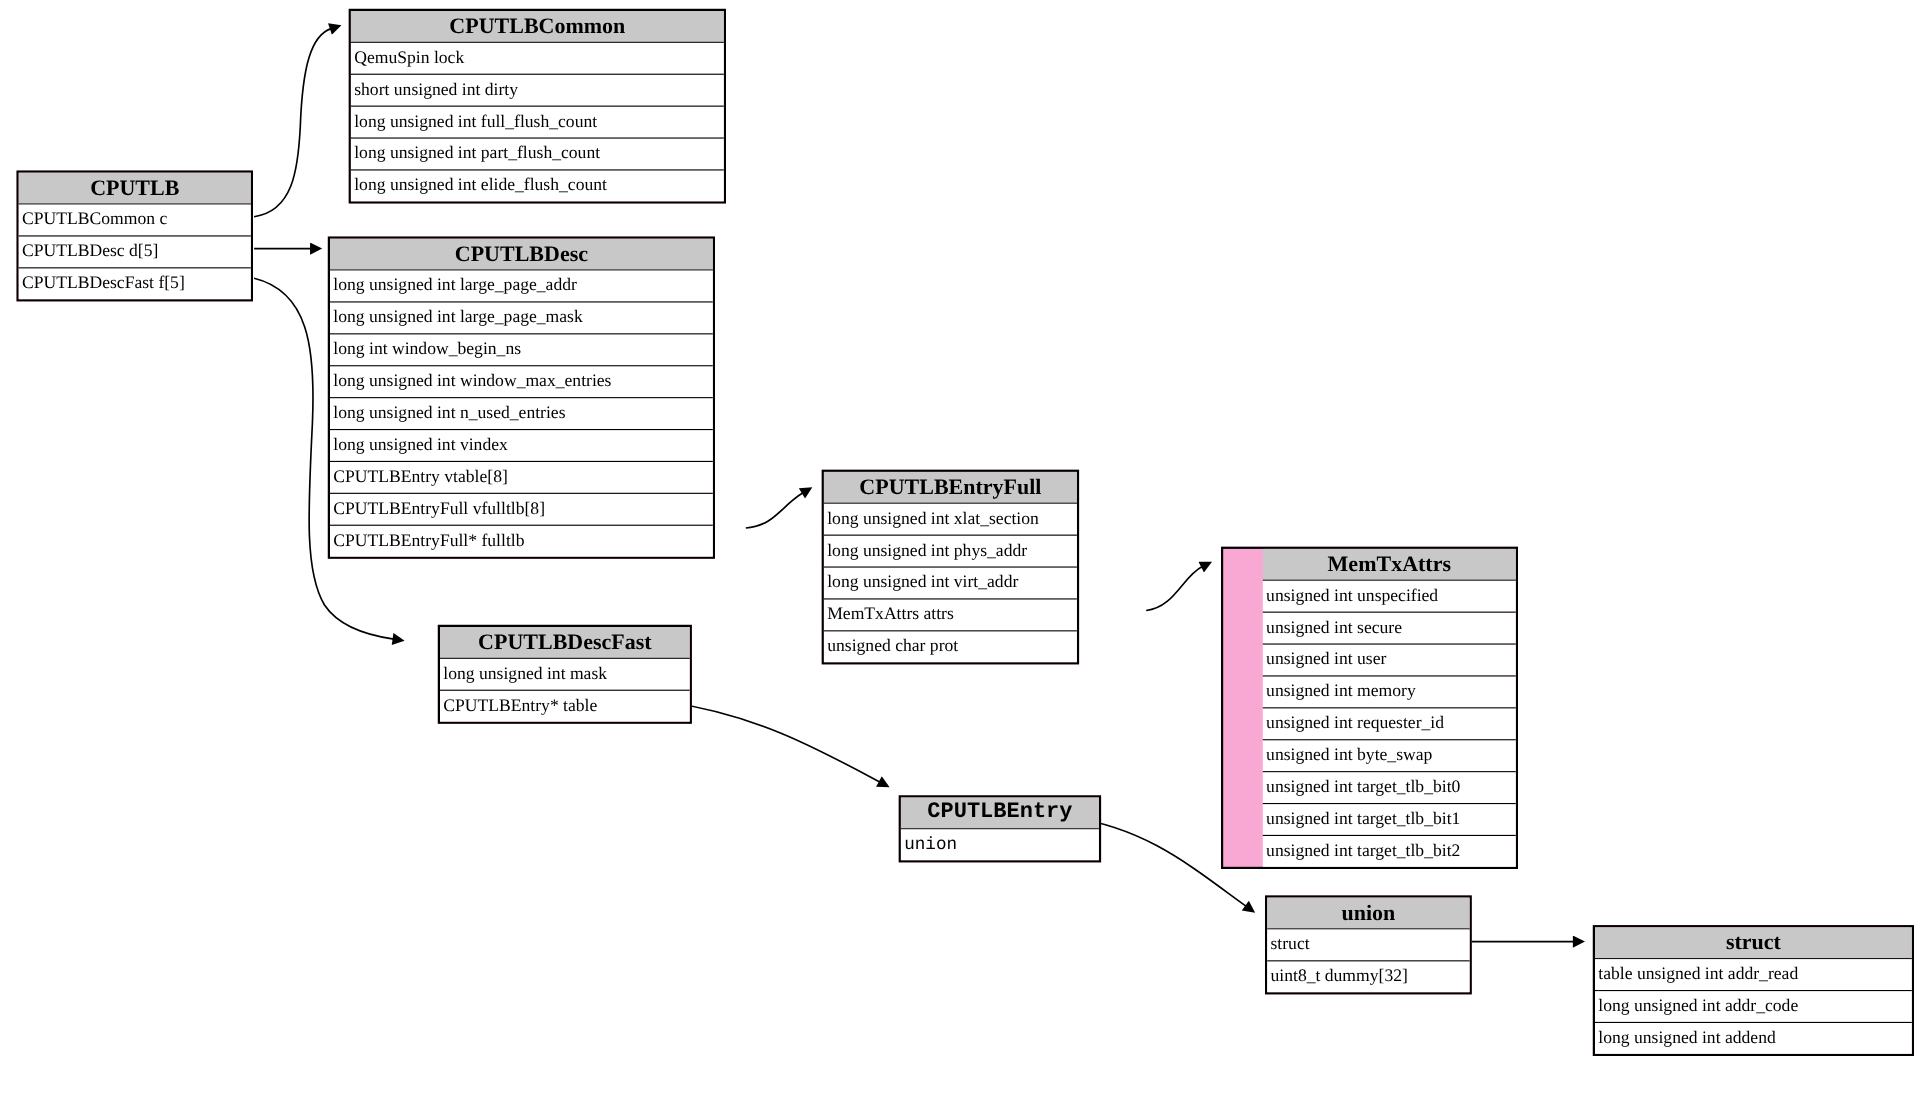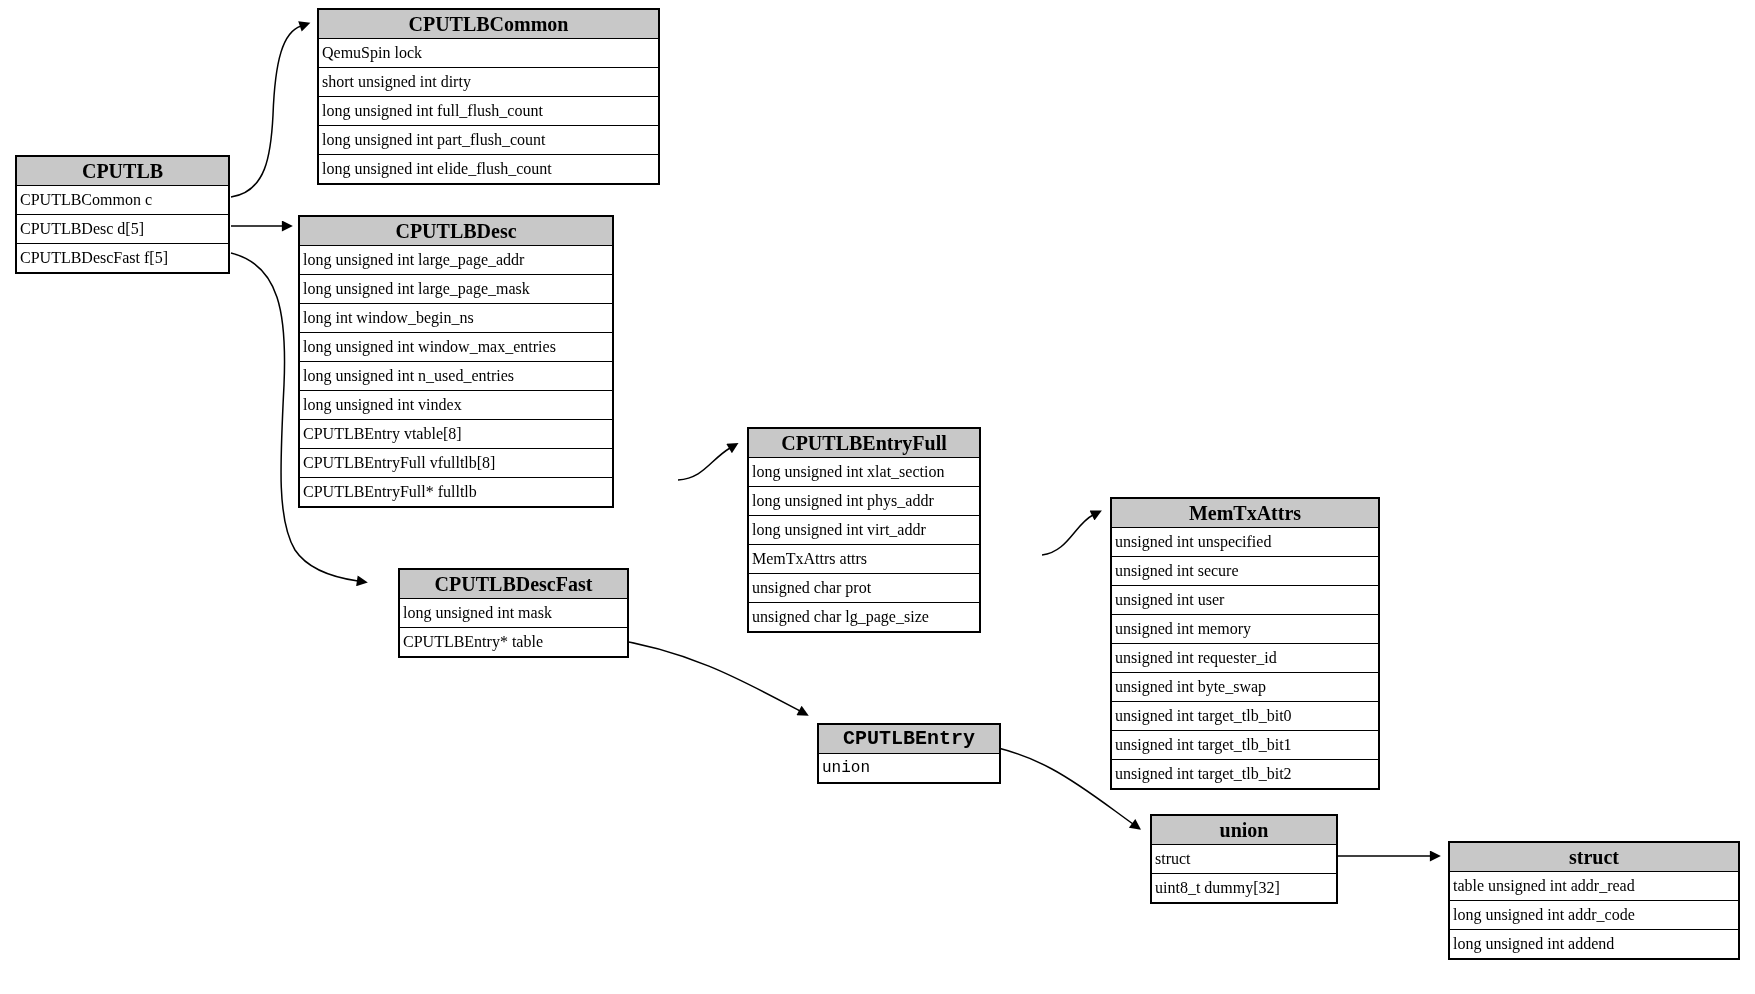--- a/index.html
+++ b/index.html
@@ -31,24 +31,24 @@
     height:28px;line-height:28px;
     font-size:16px;
     padding:0 3px;
     background:#ffffff;
     white-space:nowrap;overflow:hidden;
   }
   .row + .row{border-top:1px solid #000000;}
   
   .n-cputlb          {left:15px;  top:155px; width:215px;}
   .n-cputlb-common   {left:317px; top:8px;   width:343px;}
-  .n-cputlb-desc     {left:298px; top:215px; width:316px;}
+  .n-cputlb-desc     {left:298px; top:215px; width:352px;}
   .n-cputlb-descfast {left:375px; top:568px; width:231px;margin-left:23px;}
   .n-cputlb-entryfull{left:747px; top:427px; width:234px;}
-  .n-memtxattrs      {left:1110px;top:497px; width:270px;}
+  .n-memtxattrs      {left:1110px;top:497px; width:270px;padding-left:36px;}
   .n-cputlb-entry    {left:817px; top:723px; width:184px;font-family:Liberation Mono, monospace;}
   .n-union           {left:1150px;top:814px; width:188px;}
   .n-struct          {left:1448px;top:841px; width:292px;}
 </style>
 </head>
 <body>
 
 <div id="canvas">
 
   <svg id="edges" viewBox="0 0 1755 994" xmlns="http://www.w3.org/2000/svg">
@@ -111,21 +111,20 @@
   </div>
 
   <div class="node n-cputlb-entryfull">
     <div class="hdr">CPUTLBEntryFull</div>
     <div>
         <div class="row">long unsigned int xlat_section</div>
         <div class="row">long unsigned int phys_addr</div>
         <div class="row">long unsigned int virt_addr</div>
         <div class="row">MemTxAttrs attrs</div>
         <div class="row">unsigned char prot</div>
-        <div class="row">unsigned char lg_page_size</div>
       </div>
   </div>
 
   <div class="node n-memtxattrs">
     <div class="hdr">MemTxAttrs</div>
     <div>
         <div class="row">unsigned int unspecified</div>
         <div class="row">unsigned int secure</div>
         <div class="row">unsigned int user</div>
         <div class="row">unsigned int memory</div>

